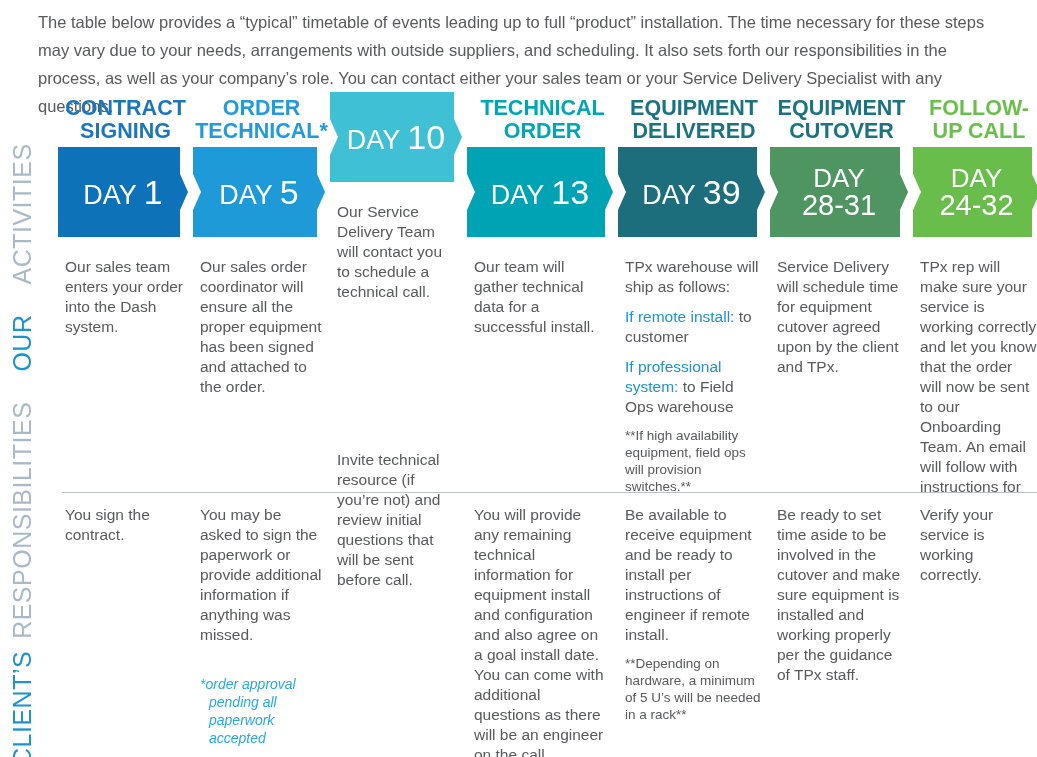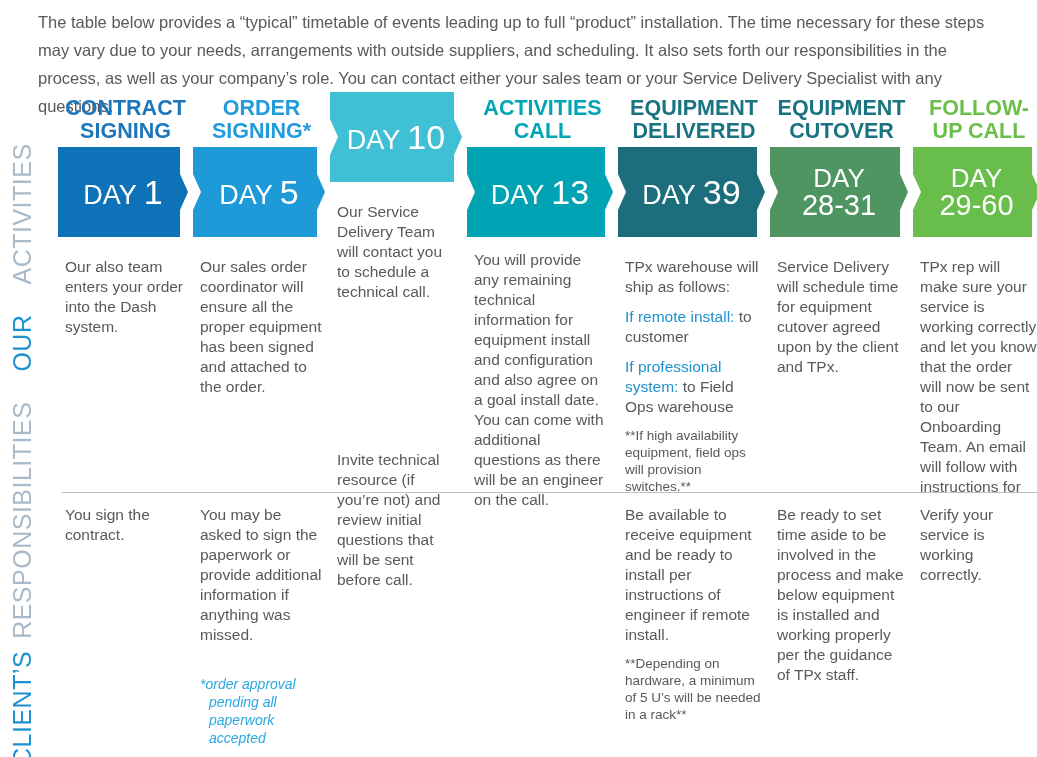--- a/index.html
+++ b/index.html
@@ -79,29 +79,29 @@
 
     <div class="col" style="--hc: #1b76bb; --dc: #0e72b8;">
       <div class="hdr">CONTRACT SIGNING</div>
       <div class="day">
         <div class="day-line">
           <span class="dw">DAY</span>
             <span class="dn">1</span>
         </div>
       </div>
       <div class="act">
-        <p>Our also team enters your order into the Dash system.</p>
+        <p>Our sales team enters your order into the Dash system.</p>
       </div>
       <div class="resp">
         <p>You sign the contract.</p>
       </div>
     </div>
 
     <div class="col" style="--hc: #219bdb; --dc: #1e9ad9;">
-      <div class="hdr">ORDER SIGNING*</div>
+      <div class="hdr">ORDER TECHNICAL*</div>
       <div class="day">
         <div class="day-line">
           <span class="dw">DAY</span>
             <span class="dn">5</span>
         </div>
       </div>
       <div class="act">
         <p>Our sales order coordinator will ensure all the proper equipment has been signed and attached to the order.</p>
       </div>
       <div class="resp">
@@ -119,26 +119,29 @@
       </div>
       <div class="act">
         <p>Our Service Delivery Team will contact you to schedule a technical call.</p>
       </div>
       <div class="resp">
         <p>Invite technical resource (if you’re not) and review initial questions that will be sent before call.</p>
       </div>
     </div>
 
     <div class="col" style="--hc: #00a6b5; --dc: #00a3b3;">
-      <div class="hdr">ACTIVITIES CALL</div>
+      <div class="hdr">TECHNICAL ORDER</div>
       <div class="day">
         <div class="day-line">
           <span class="dw">DAY</span>
             <span class="dn">13</span>
         </div>
+      </div>
+      <div class="act">
+        <p>Our team will gather technical data for a successful install.</p>
       </div>
       <div class="resp">
         <p>You will provide any remaining technical information for equipment install and configuration and also agree on a goal install date. You can come with additional questions as there will be an engineer on the call.</p>
       </div>
     </div>
 
     <div class="col" style="--hc: #1a7380; --dc: #1d6e7d;">
       <div class="hdr">EQUIPMENT DELIVERED</div>
       <div class="day">
         <div class="day-line">
@@ -163,30 +166,30 @@
       <div class="day stacked">
         <div class="day-line">
           <span class="dw">DAY</span>
             <span class="dn">28-31</span>
         </div>
       </div>
       <div class="act">
         <p>Service Delivery will schedule time for equipment cutover agreed upon by the client and TPx.</p>
       </div>
       <div class="resp">
-        <p>Be ready to set time aside to be involved in the process and make below equipment is installed and working properly per the guidance of TPx staff.</p>
+        <p>Be ready to set time aside to be involved in the cutover and make sure equipment is installed and working properly per the guidance of TPx staff.</p>
       </div>
     </div>
 
     <div class="col" style="--hc: #6abf4b; --dc: #69bd4b;">
       <div class="hdr">FOLLOW-UP CALL</div>
       <div class="day stacked">
         <div class="day-line">
           <span class="dw">DAY</span>
-            <span class="dn">29-60</span>
+            <span class="dn">24-32</span>
         </div>
       </div>
       <div class="act">
         <p>TPx rep will make sure your service is working correctly and let you know that the order will now be sent to our Onboarding Team. An email will follow with instructions for opening service tickets.</p>
       </div>
       <div class="resp">
         <p>Verify your service is working correctly.</p>
       </div>
     </div>
 

